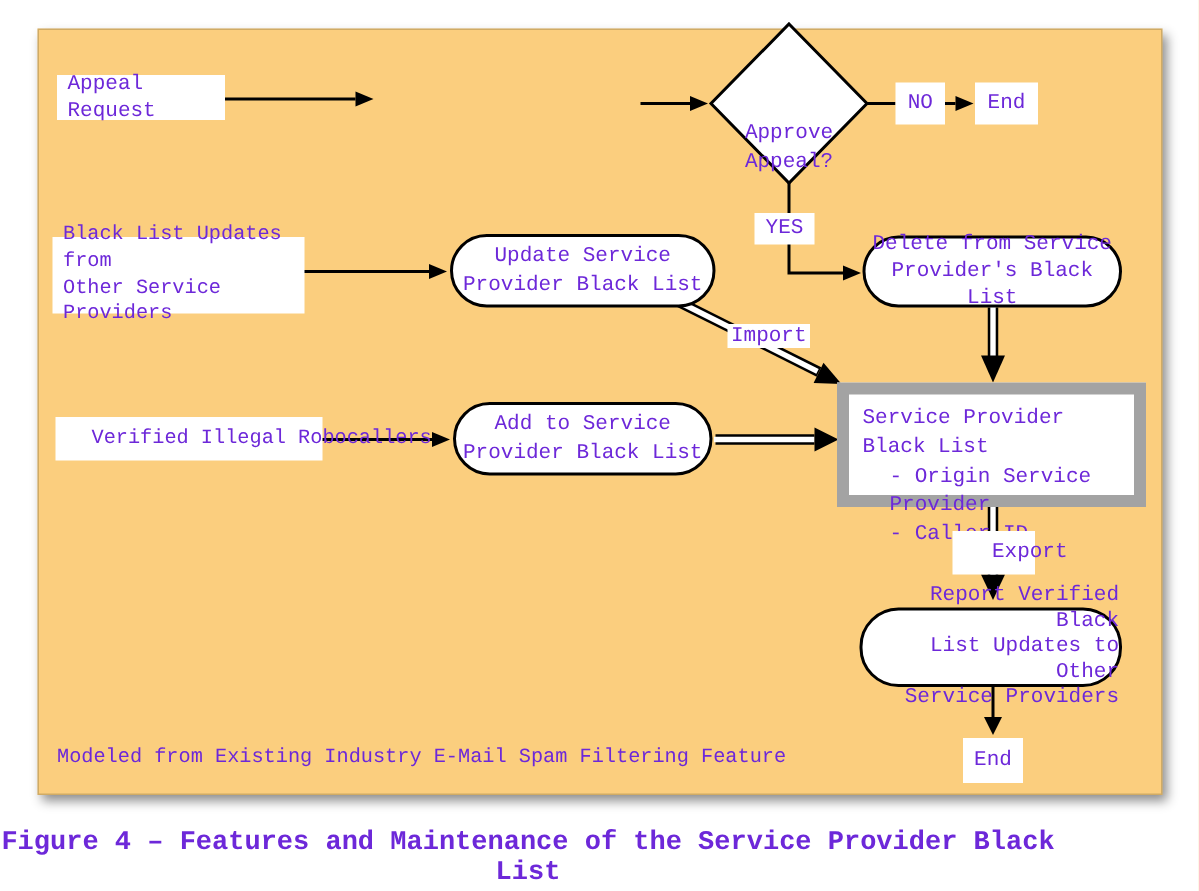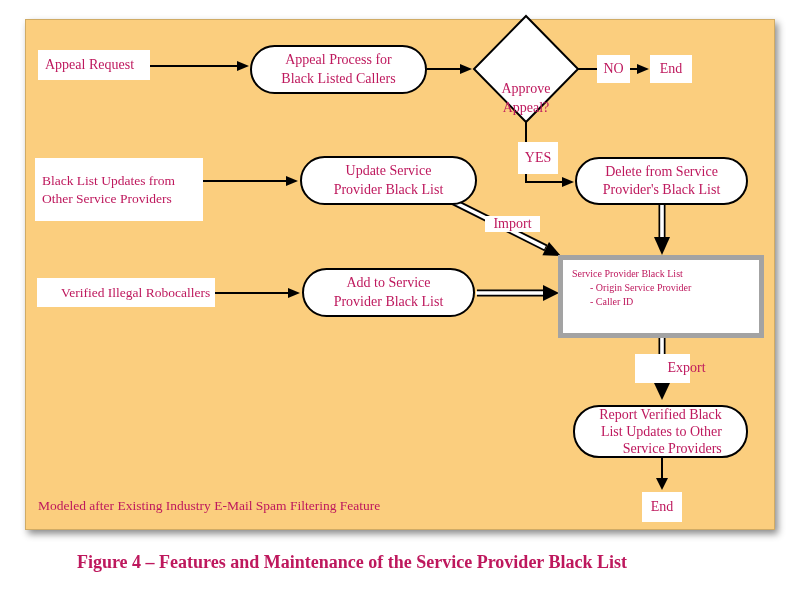--- a/index.html
+++ b/index.html
@@ -1,18 +1,18 @@
 <!DOCTYPE html>
 <html><head>
 <meta charset="utf-8">
 <style>
   html,body { margin:0; padding:0; background:#ffffff; }
   .stage {
     position:relative; width:799px; height:594px;
-    font-family:Liberation Serif, serif; color:#be185d;
+    font-family:Liberation Mono, monospace; color:#6d28d9;
     overflow:hidden; background:#ffffff;
   }
   .panel {
     position:absolute; left:25px; top:19px; width:750px; height:511px;
     background:#FBCE7E;
     border:1px solid rgba(130,105,55,.35);
     box-shadow:3px 4px 7px rgba(0,0,0,.45);
     box-sizing:border-box;
   }
   svg.edges { position:absolute; left:0; top:0; width:799px; height:594px; }
@@ -27,22 +27,22 @@
     white-space:pre-line;
   }
   .label-box { background:#ffffff; }
   .label-left { justify-content:flex-start; text-align:left; padding-left:7px; font-size:13.5px; }
   .stadium {
     background:#ffffff; border:2px solid #000; border-radius:26px;
   }
   .diamond-label { background:transparent; line-height:1.35;margin-top:30px; }
   .main-box {
     position:absolute; box-sizing:border-box;
-    background:#ffffff; border:5px solid #a3a3a3;
-    padding:7px 6px 24px 9px; font-size:10px; line-height:1.38;
+    background:#ffffff; border:8px solid #a3a3a3;
+    padding:7px 6px 24px 9px; font-size:14px; line-height:1.38;
     text-align:left;
   }
   .main-box .indent { margin-left:18px; }
   .footnote {
     position:absolute; left:38px; top:498px; font-size:13.5px;
   }
   .caption {
     position:absolute; left:0; top:552px; width:704px;
     text-align:center; font-weight:bold; font-size:18px;
   }
@@ -107,33 +107,31 @@
       <path class="dbl-outer" d="M662,338 L662,384"></path>
         <path class="dbl-inner" d="M662,337 L662,384"></path>
       <polygon class="head" points="654,383 670,383 662,400"></polygon>
     </g>
 
     <polygon points="526,16 578,69 526,122 474,69" fill="#ffffff" stroke="#000" stroke-width="2"></polygon>
   </svg>
 
   <div class="node label-box label-left" style="left:38px; top:50px; width:112px; height:30px; font-size:14px;">Appeal Request</div>
 
-  <div class="node stadium" style="left:250px; top:45px; width:177px; height:49px;">Appeal Process for
-Black Listed Callers</div>
 
   <div class="node diamond-label" style="left:478px; top:44px; width:96px; height:50px;">Approve
 Appeal?</div>
 
   <div class="node label-box" style="left:597px; top:55px; width:33px; height:28px;">NO</div>
 
   <div class="node label-box" style="left:650px; top:55px; width:42px; height:28px;">End</div>
 
-  <div class="node label-box" style="left:518px; top:142px; width:40px; height:32px;">YES</div>
+  <div class="node label-box" style="left:503px; top:142px; width:40px; height:21px;">YES</div>
 
-  <div class="node label-box label-left" style="left:35px; top:158px; width:168px; height:63px;">Black List Updates from
+  <div class="node label-box label-left" style="left:35px; top:158px; width:168px; height:51px;">Black List Updates from
 Other Service Providers</div>
 
   <div class="node stadium" style="left:300px; top:156px; width:177px; height:49px;">Update Service
 Provider Black List</div>
 
   <div class="node stadium" style="left:575px; top:157px; width:173px; height:48px;">Delete from Service
 Provider's Black List</div>
 
   <div class="node label-box" style="left:485px; top:216px; width:55px; height:16px;">Import</div>
 
@@ -149,17 +147,17 @@
   </div>
 
   <div class="node label-box" style="left:635px; top:354px; width:55px; height:29px;padding-left:48px;">Export</div>
 
   <div class="node stadium" style="left:573px; top:405px; width:175px; height:53px; line-height:1.22;text-align:right;">Report Verified Black
 List Updates to Other
 Service Providers</div>
 
   <div class="node label-box" style="left:642px; top:492px; width:40px; height:30px;">End</div>
 
-  <div class="footnote">Modeled after Existing Industry E-Mail Spam Filtering Feature</div>
+  <div class="footnote">Modeled from Existing Industry E-Mail Spam Filtering Feature</div>
 
   <div class="caption">Figure 4 – Features and Maintenance of the Service Provider Black List</div>
 
 </div>
 
 </body></html>

